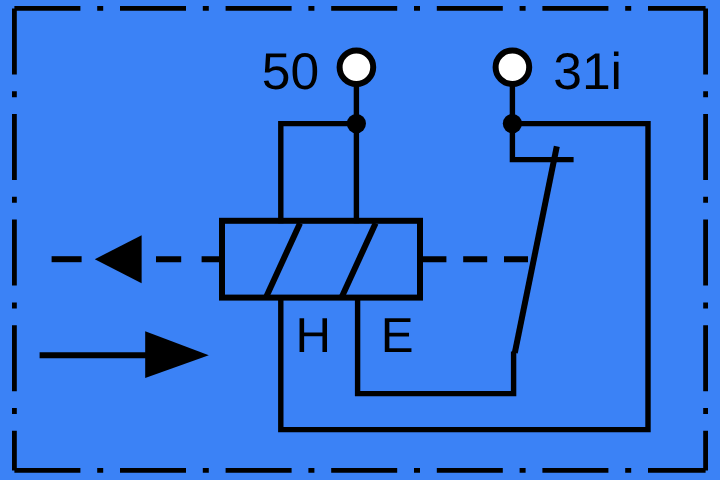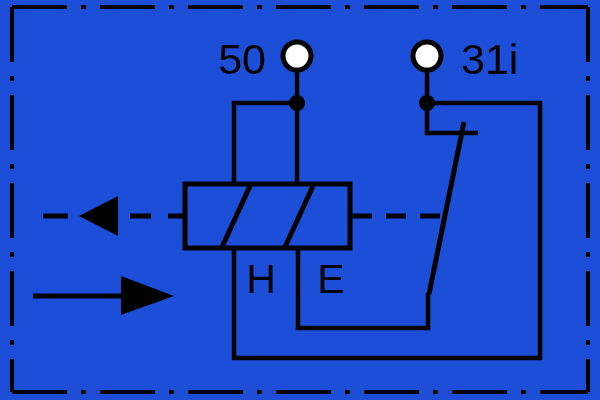--- a/index.html
+++ b/index.html
@@ -8,21 +8,21 @@
     background: #ffffff;
     width: 600px;
     height: 400px;
     overflow: hidden;
     font-family: "Liberation Sans", sans-serif;
   }
   .diagram-wrap {
     position: relative;
     width: 600px;
     height: 400px;
-    background: #1d4ed8;
+    background: #3b82f6;
   }
   svg { display: block; }
   .stroke {
     stroke: #000000;
     fill: none;
   }
   .fillblack { fill: #000000; stroke: none; }
   .ring { fill: #ffffff; stroke: #000000; }
   text {
     fill: #000000;

